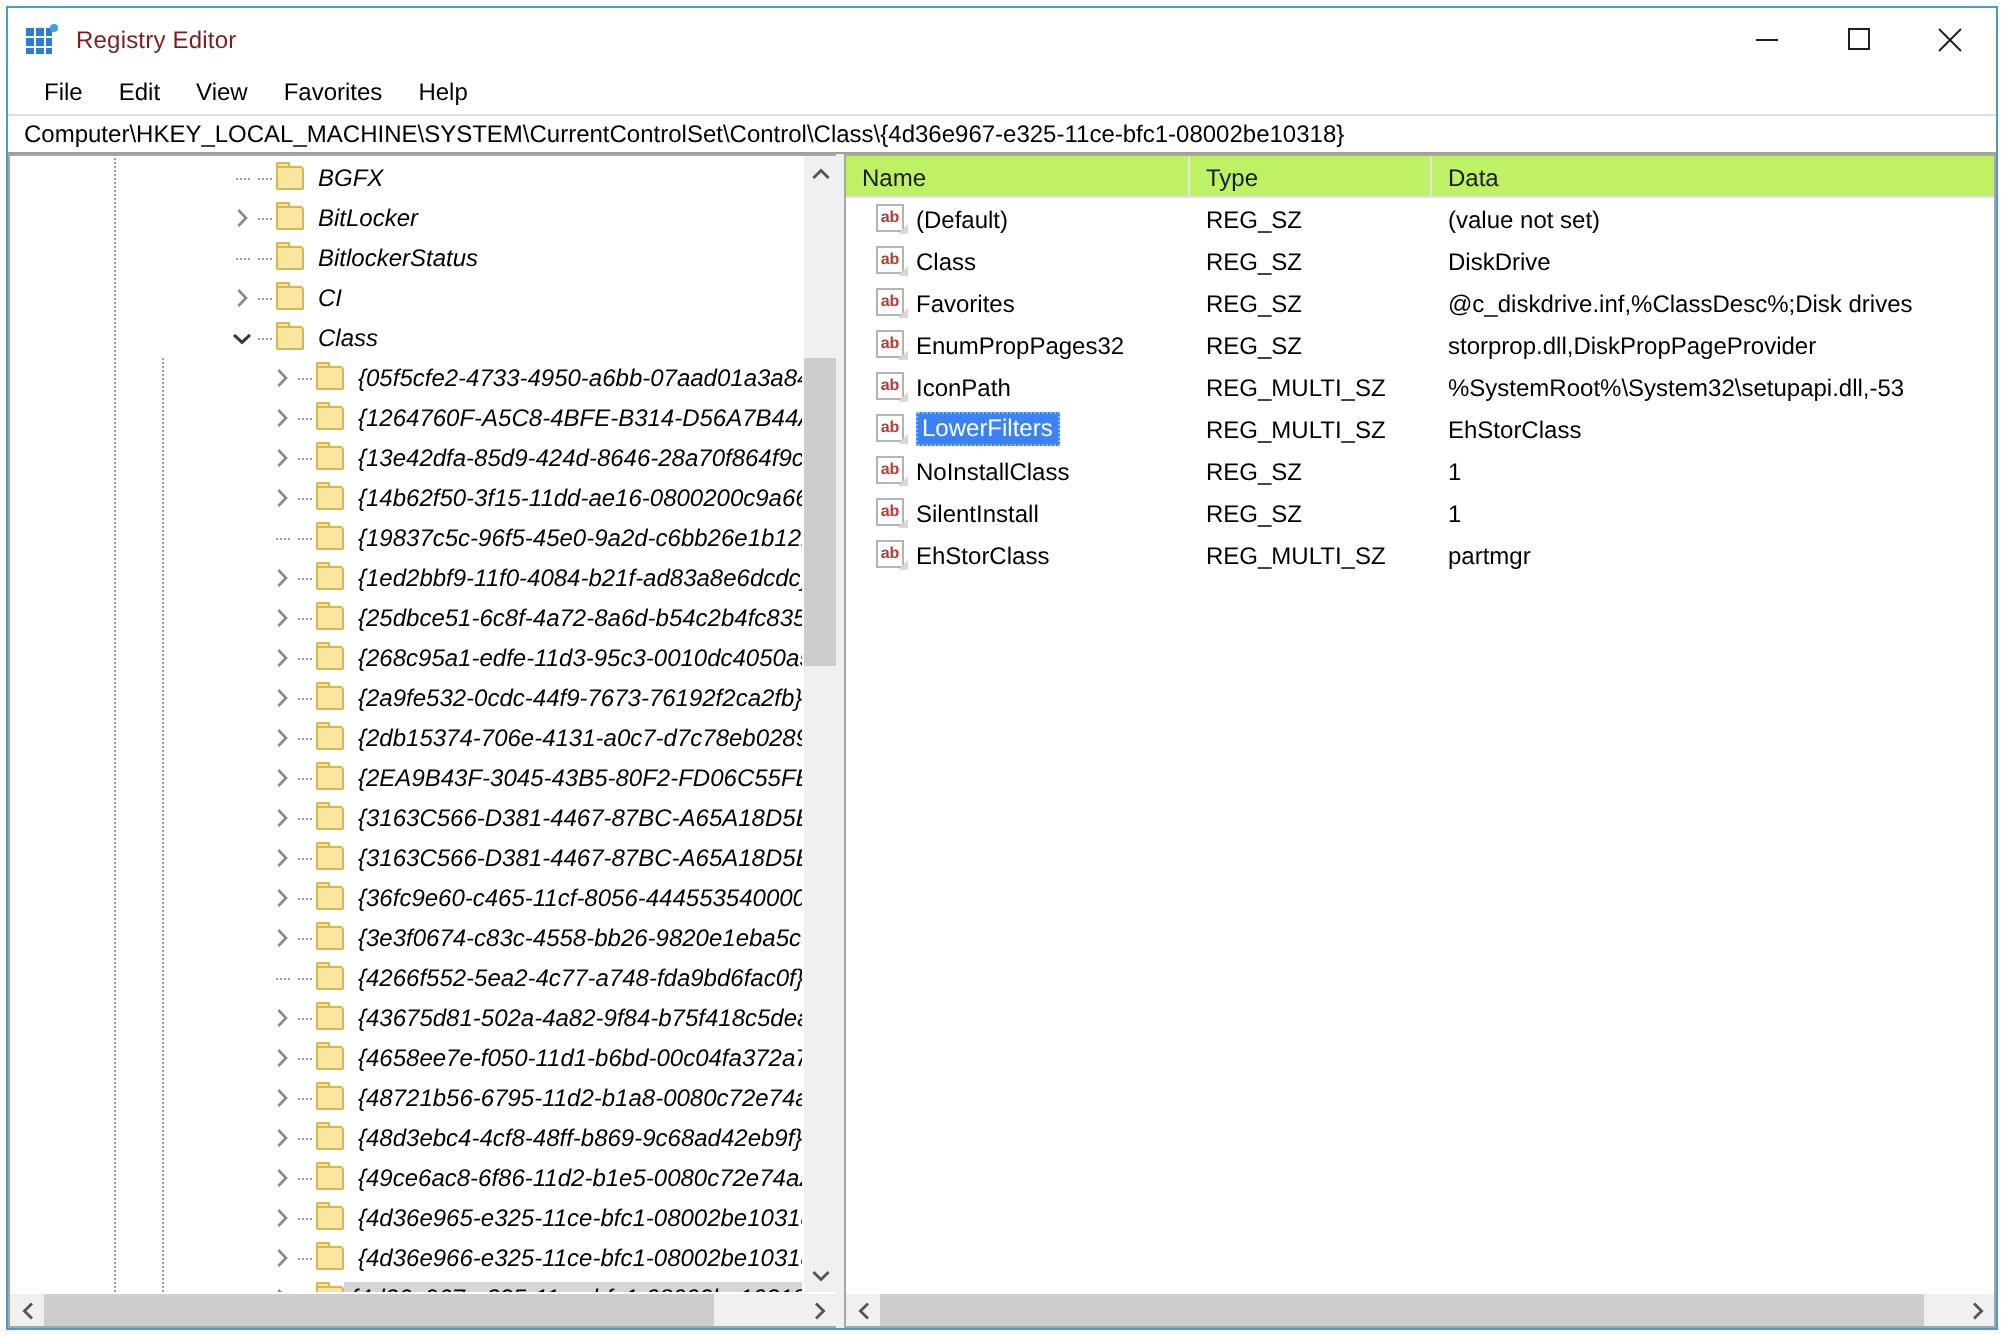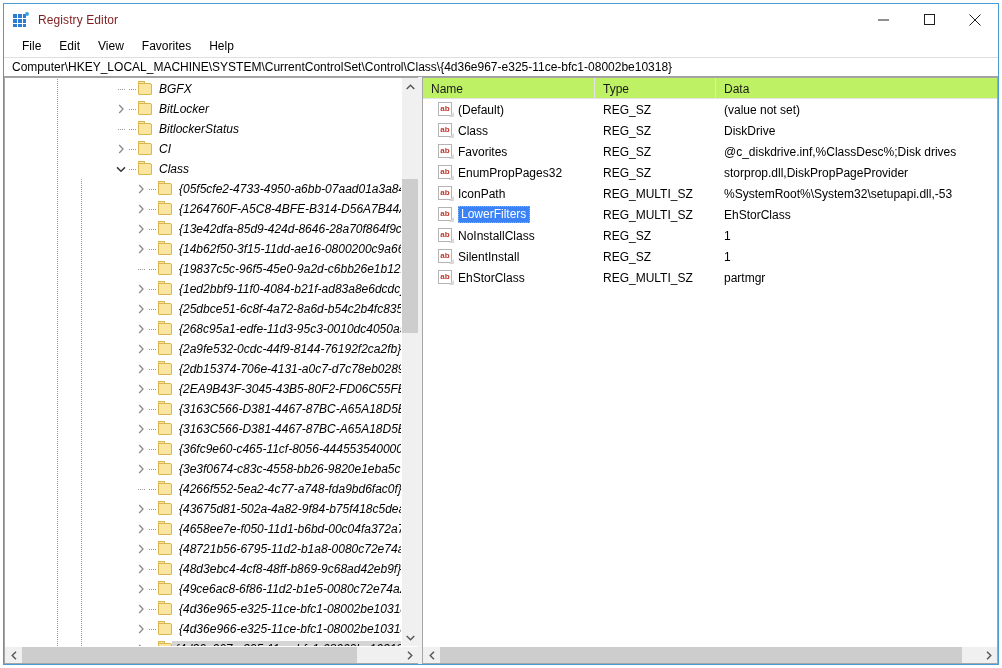--- a/index.html
+++ b/index.html
@@ -580,21 +580,21 @@
                 <div class="chev">
                   <svg width="7" height="10" viewBox="0 0 7 10">
                     <polyline points="1.2,1 5,5 1.2,9" fill="none" stroke="#8a8a8a" stroke-width="1.3"></polyline>
                   </svg>
                 </div>
                 <div class="dotdash"></div>
                 <div class="folder">
                   <div class="ftab"></div>
                   <div class="fback"></div>
                 </div>
-                <div class="tlabel">{2a9fe532-0cdc-44f9-8144-76192f2ca2fb}</div>
+                <div class="tlabel">{2a9fe532-0cdc-44f9-7673-76192f2ca2fb}</div>
               </div>
               <div class="trow">
                 <div class="tindent" style="flex-basis: 128px; width: 128px;">
                   <div class="vline" style="left: 52px;"></div>
                   <div class="vline" style="left: 76px;"></div>
                 </div>
                 <div class="chev">
                   <svg width="7" height="10" viewBox="0 0 7 10">
                     <polyline points="1.2,1 5,5 1.2,9" fill="none" stroke="#8a8a8a" stroke-width="1.3"></polyline>
                   </svg>

